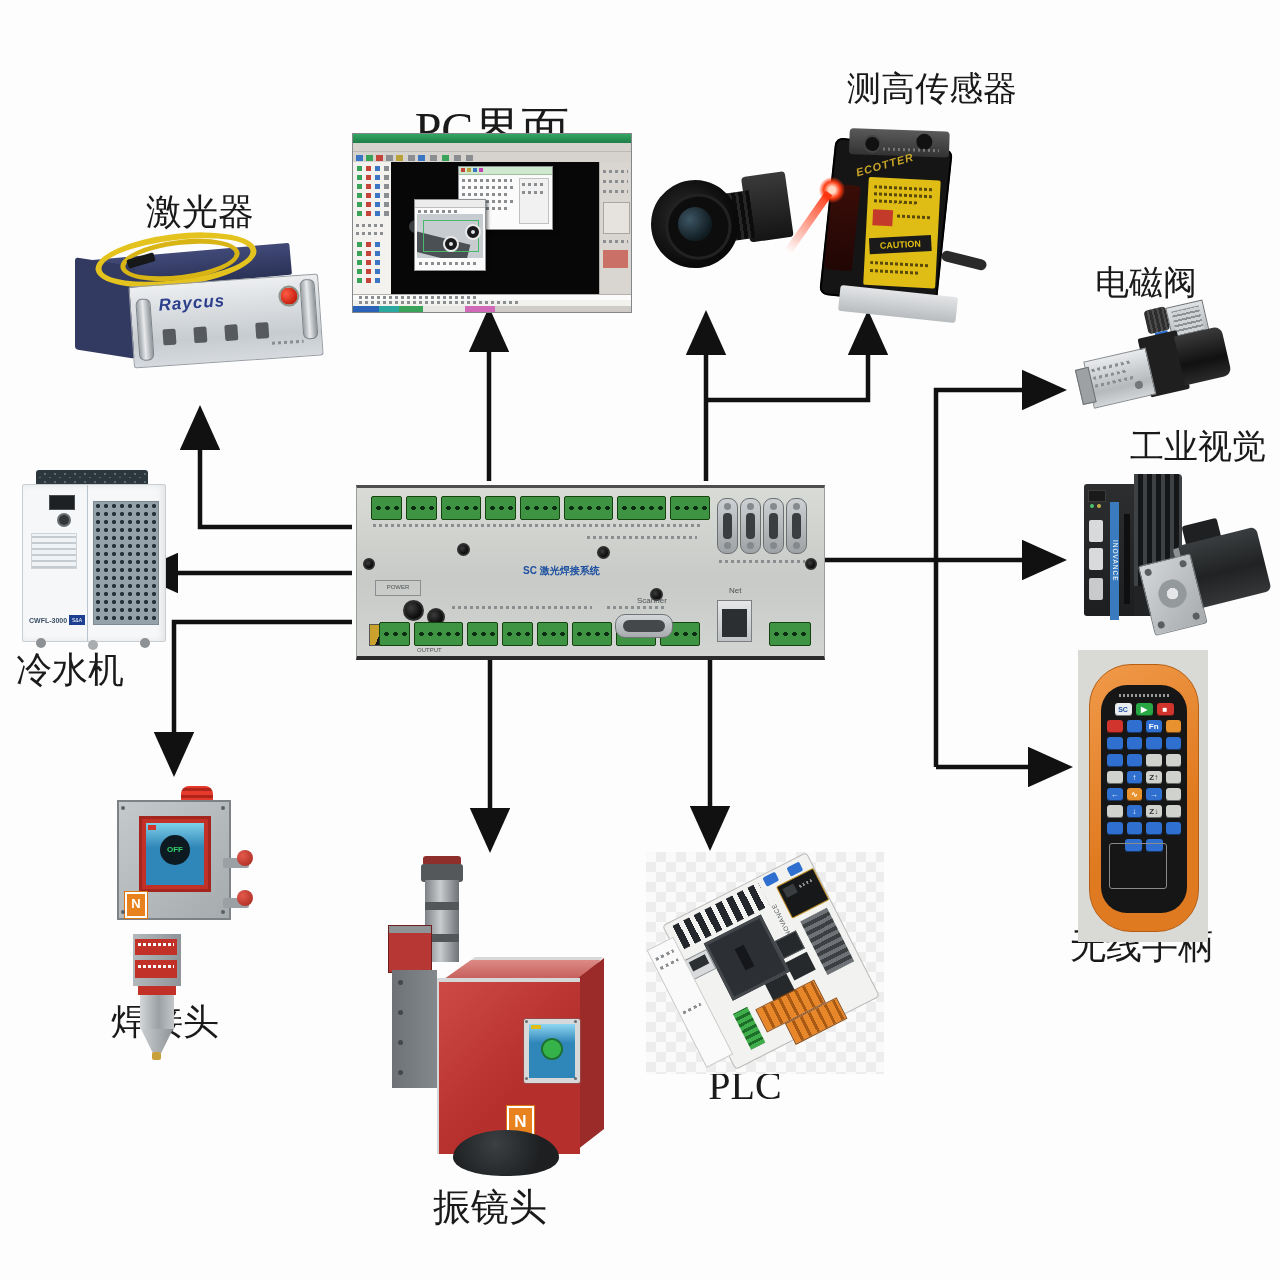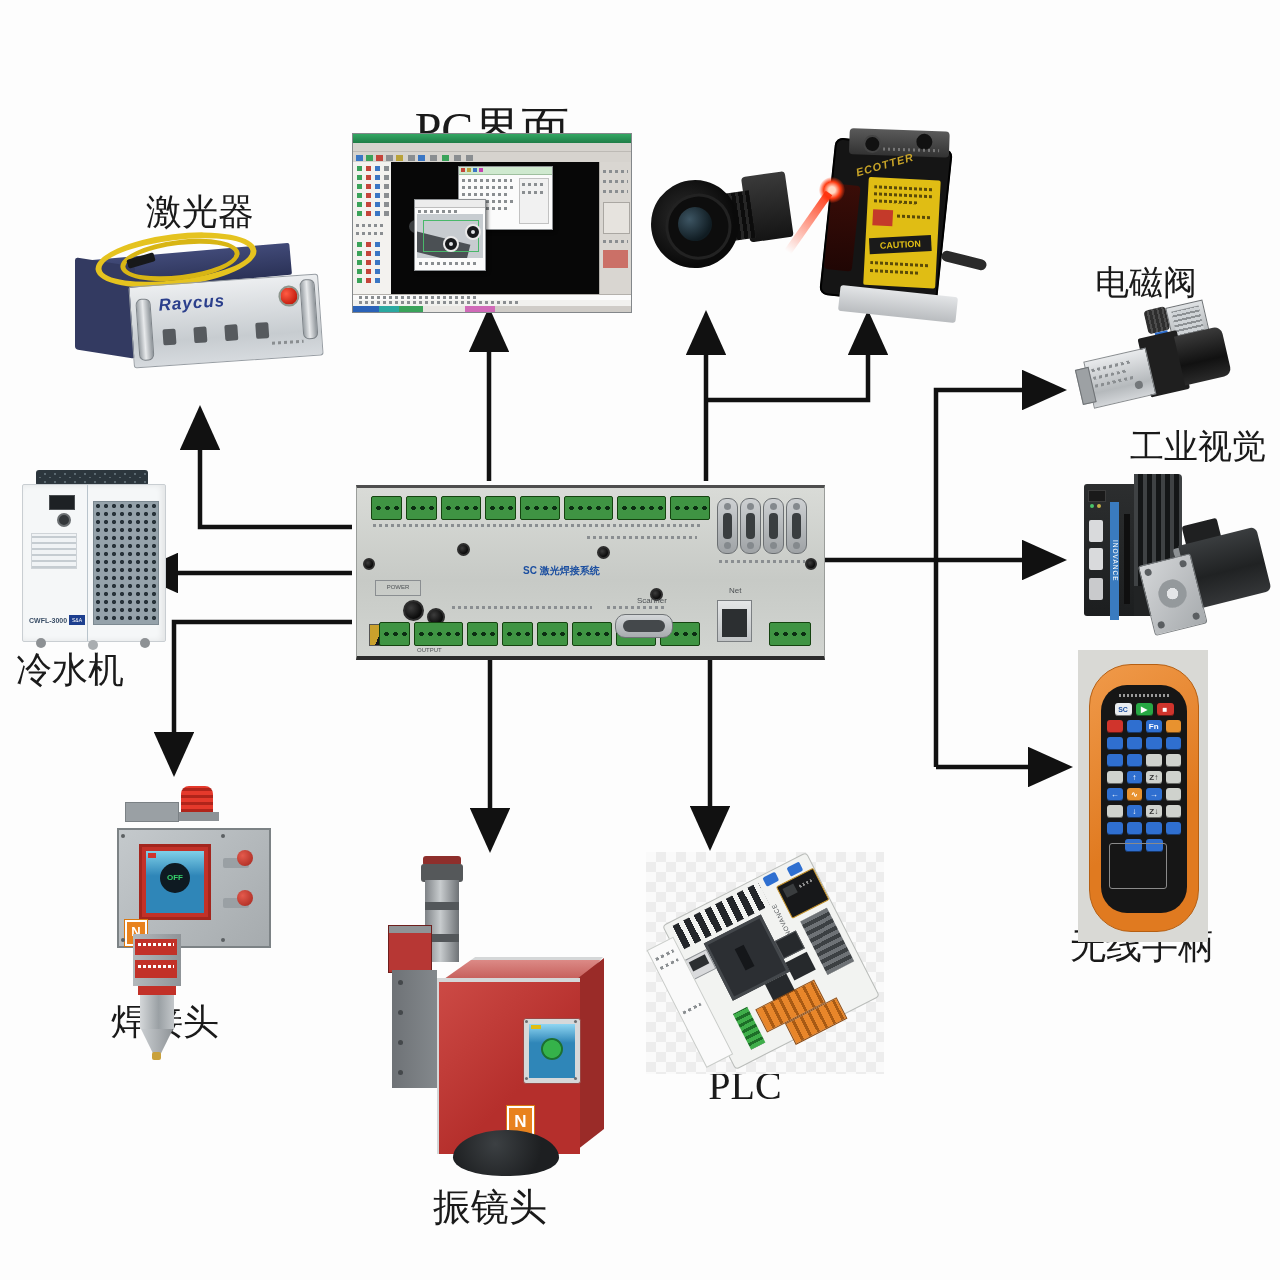--- a/index.html
+++ b/index.html
@@ -81,20 +81,21 @@
       <polyline points="936,767 1064,767" marker-end="url(#ah)"></polyline>
       <polyline points="352,573 142,573" marker-end="url(#ah)"></polyline>
       <polyline points="352,622 174,622 174,768" marker-end="url(#ah)"></polyline>
       <polyline points="490,660 490,844" marker-end="url(#ah)"></polyline>
       <polyline points="710,660 710,842" marker-end="url(#ah)"></polyline>
     </g>
   </svg>
 
   <div class="lbl" style="left:200px;top:188px;font-size:36px;">激光器</div>
   <div class="lbl" style="left:492px;top:98px;font-size:48px;">PC界面</div>
+  <div class="lbl" style="left:932px;top:66px;font-size:34px;">测高传感器</div>
   <div class="lbl" style="left:1146px;top:260px;font-size:34px;">电磁阀</div>
   <div class="lbl" style="left:1198px;top:424px;font-size:34px;">工业视觉</div>
   <div class="lbl" style="left:70px;top:638px;font-size:36px;margin-top:8px;">冷水机</div>
   <div class="lbl" style="left:165px;top:998px;font-size:36px;">焊接头</div>
   <div class="lbl" style="left:490px;top:1182px;font-size:38px;">振镜头</div>
   <div class="lbl" style="left:745px;top:1062px;font-size:40px;">PLC</div>
   <div class="lbl" style="left:1142px;top:922px;font-size:36px;">无线手柄</div>
 
   <div class="abs board">
     <div class="abs" id="topTerms" style="left:14px;top:8px;"><span class="term" style="width: 29px;"></span><span class="term" style="width: 29px;"></span><span class="term" style="width: 38px;"></span><span class="term" style="width: 29px;"></span><span class="term" style="width: 38px;"></span><span class="term" style="width: 47px;"></span><span class="term" style="width: 47px;"></span><span class="term" style="width: 38px;"></span></div>
@@ -319,21 +320,21 @@
       <div class="abs" style="left:46px;top:130px;width:16px;height:10px;background:#1d3f8f;color:#fff;font-size:5px;text-align:center;line-height:10px;">S&amp;A</div>
     </div>
     <div class="abs" style="left:18px;top:168px;width:10px;height:10px;border-radius:50%;background:#8d9194;box-shadow:104px 0 0 #8d9194,52px 2px 0 #a9adb0;"></div>
   </div>
 
   <div class="abs" style="left:105px;top:780px;width:150px;height:300px;">
     <div class="abs" style="left:76px;top:6px;width:32px;height:30px;background:repeating-linear-gradient(0deg,#e5392b 0 4px,#b0241a 4px 7px);border-radius:8px 8px 2px 2px;"></div>
     <div class="abs" style="left:70px;top:32px;width:44px;height:9px;background:#8d9296;"></div>
     <div class="abs" style="left:20px;top:22px;width:52px;height:18px;background:#9aa0a4;border:1px solid #7b8185;"></div>
 
-    <div class="abs" style="left:12px;top:48px;width:110px;height:116px;background:linear-gradient(135deg,#c4c9cc,#a6abae);border:2px solid #7c8285;padding-left:40px;">
+    <div class="abs" style="left:12px;top:20px;width:110px;height:116px;background:linear-gradient(135deg,#c4c9cc,#a6abae);border:2px solid #7c8285;">
       <div class="abs" style="left:20px;top:14px;width:66px;height:70px;background:#c23128;border:3px solid #a3251d;">
         <div class="abs" style="left:4px;top:4px;right:4px;bottom:4px;background:linear-gradient(#7fd0e8,#2f86b8 40%);">
           <div class="abs" style="left:14px;top:12px;width:30px;height:30px;border-radius:50%;background:#0e1a22;color:#35d06a;font-size:8px;font-weight:bold;text-align:center;line-height:30px;">OFF</div>
           <div class="abs" style="left:2px;top:2px;width:8px;height:5px;background:#d0342c;"></div>
         </div>
       </div>
       <div class="abs nlogo" style="left:6px;top:90px;width:18px;height:22px;font-size:13px;line-height:20px;">N</div>
       <div class="abs" style="left:2px;top:4px;width:4px;height:4px;border-radius:50%;background:#5c6063;box-shadow:100px 0 0 #5c6063,0 104px 0 #5c6063,100px 104px 0 #5c6063;"></div>
     </div>
 

